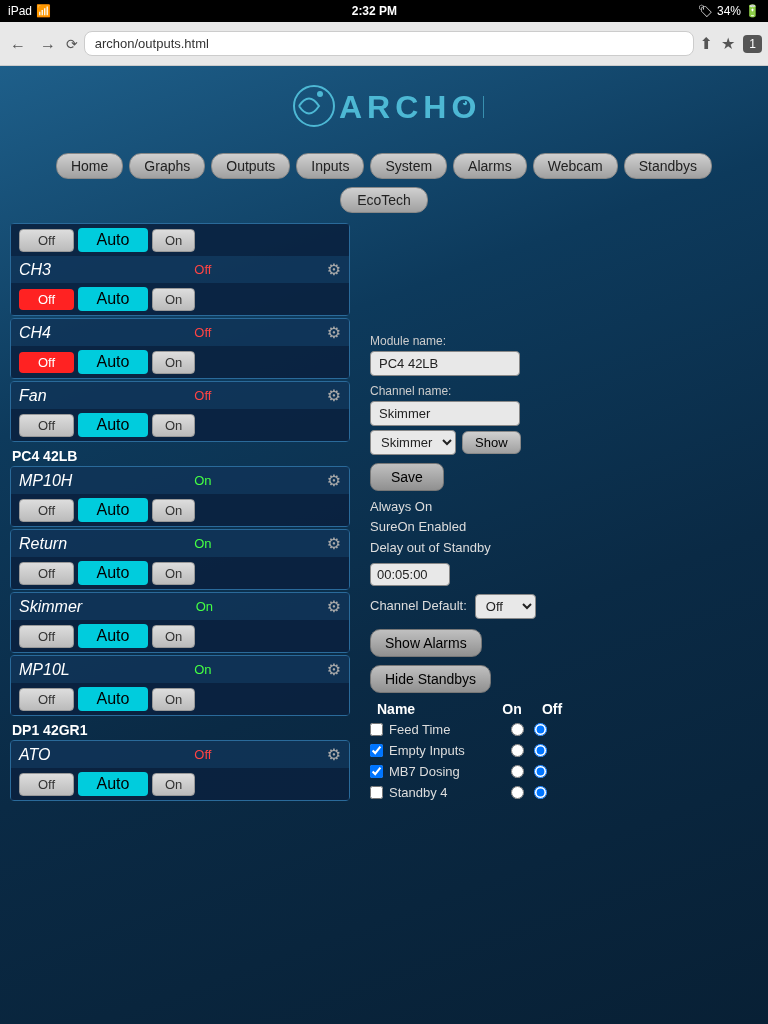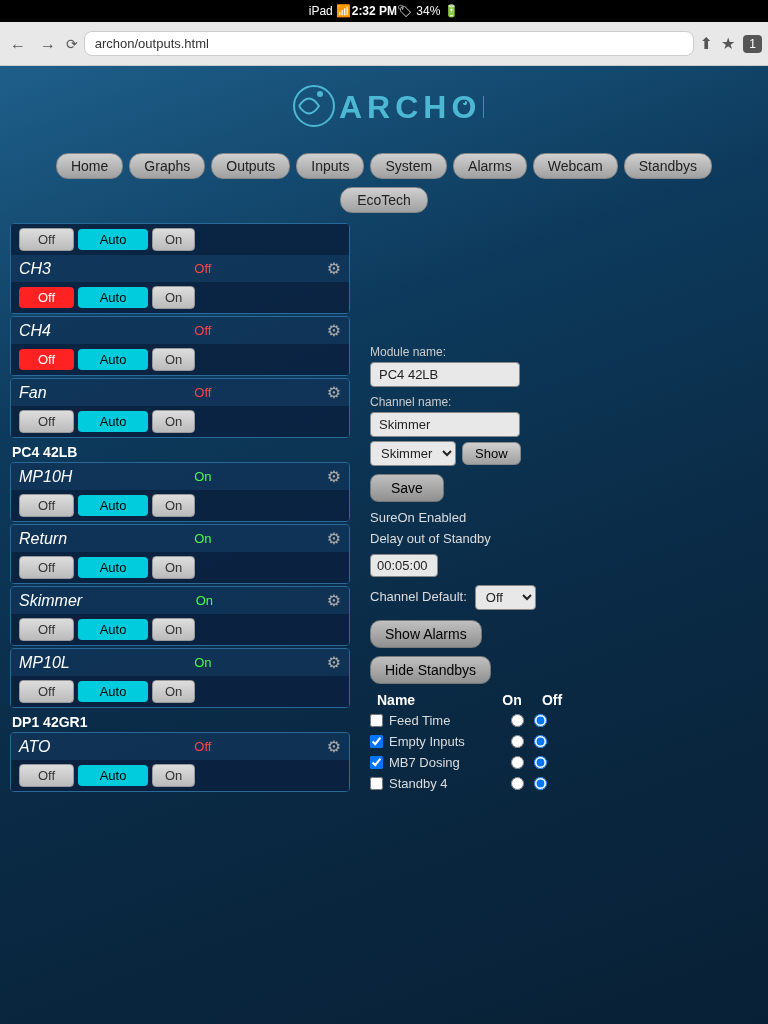--- a/index.html
+++ b/index.html
@@ -9,21 +9,21 @@
       font-family: Arial, Helvetica, sans-serif;
       background: #1a4a6b;
       overflow-x: hidden;
     }
 
     
     .status-bar {
       background: #000;
       color: #fff;
       display: flex;
-      justify-content: center;
+      justify-content: space-between;
       align-items: center;
       padding: 2px 8px;
       font-size: 12px;
       height: 22px;
     }
     .status-bar .left { display: flex; align-items: center; gap: 4px; }
     .status-bar .center { font-weight: bold; }
     .status-bar .right { display: flex; align-items: center; gap: 4px; }
 
     
@@ -204,21 +204,21 @@
       cursor: pointer;
       min-width: 55px;
     }
 
     .btn-auto {
       background: #00ccdd;
       color: #000;
       border: none;
       border-radius: 4px;
       padding: 3px 16px;
-      font-size: 13px;
+      font-size: 16px;
       cursor: pointer;
       min-width: 70px;
     }
 
     .btn-on {
       background: linear-gradient(180deg, #ddd, #bbb);
       color: #333;
       border: 1px solid #999;
       border-radius: 4px;
       padding: 3px 12px;
@@ -289,21 +289,21 @@
     }
 
     .info-text {
       color: #ddd;
       font-size: 13px;
       line-height: 1.6;
     }
 
     .delay-input {
       display: inline-block;
-      width: 68px;
+      width: 80px;
       padding: 3px 6px;
       border: 1px solid #888;
       border-radius: 4px;
       background: #e8e8e8;
       font-size: 13px;
       color: #222;
       margin: 4px 0;
     }
 
     .default-row {
@@ -568,20 +568,21 @@
           <option>Light</option>
           <option>Heater</option>
           <option>Chiller</option>
         </select>
         <button class="show-btn">Show</button>
       </div>
 
       <button class="save-btn">Save</button>
 
       <div class="info-text">
+        <div>Always On</div>
         <div>SureOn Enabled</div>
         <div>Delay out of Standby</div>
       </div>
 
       <input class="delay-input" type="text" value="00:05:00" style="">
 
       <div class="default-row">
         <span class="info-text">Channel Default:</span>
         <select class="channel-select">
           <option>Off</option>

